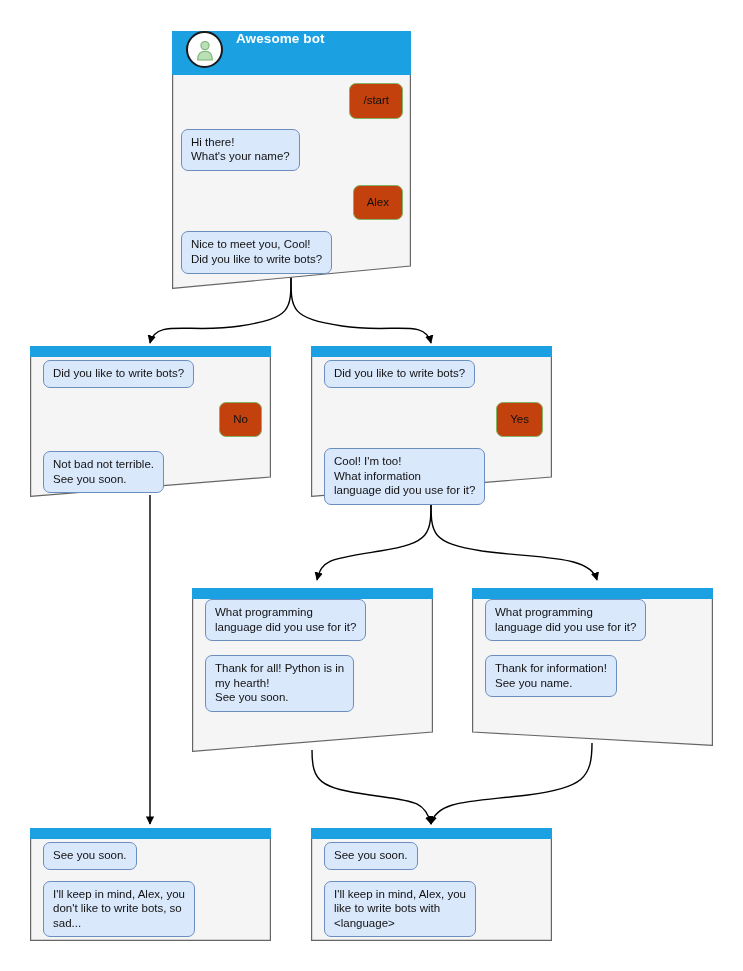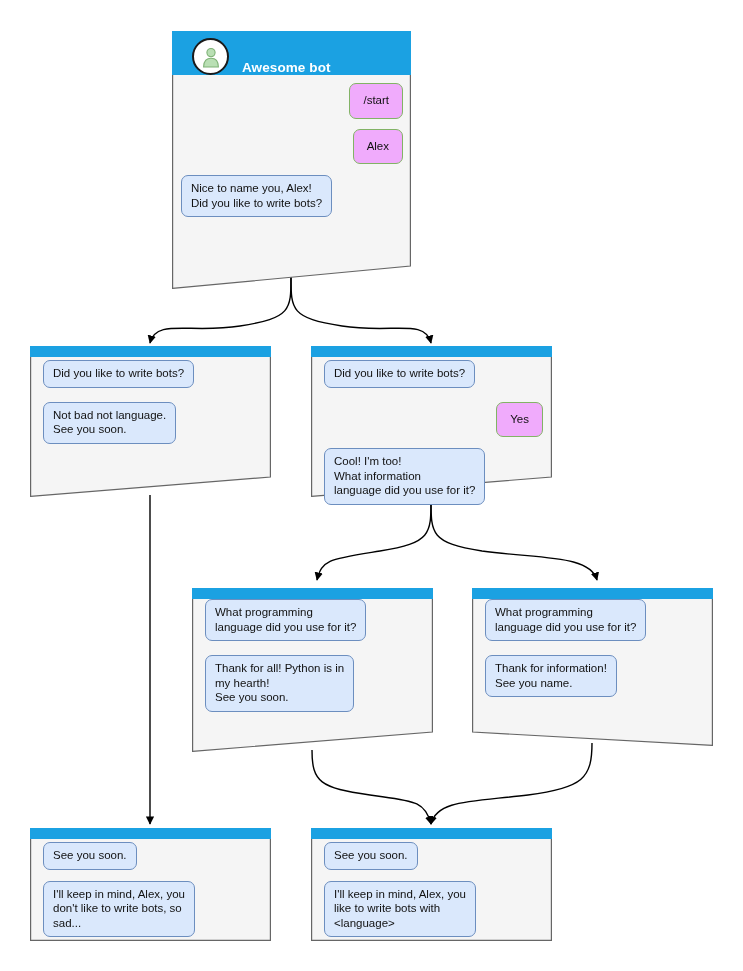--- a/index.html
+++ b/index.html
@@ -52,22 +52,22 @@
 
   
   .bot-header {
     position: absolute;
     left: 0;
     top: 0;
     width: 100%;
     height: 44px;
     background: #1ba1e2;
     display: flex;
-    align-items: flex-end;
-    padding-left: 20px;
+    align-items: flex-start;
+    padding-left: 14px;
     box-sizing: border-box;
   }
   .avatar {
     width: 37px;
     height: 37px;
     border-radius: 50%;
     background: #ffffff;
     border: 2px solid #1a1a1a;
     box-sizing: border-box;
     display: flex;
@@ -117,21 +117,21 @@
     box-sizing: border-box;
     white-space: pre-line;
     max-width: 78%;
   }
   .bubble.bot {
     background: #dae8fc;
     border: 1px solid #6c8ebf;
     padding: 5px 9px 6px 9px;
   }
   .bubble.user {
-    background: #f0abfc;
+    background: #c2410c;
     border: 1px solid #82b366;
     padding: 9px 13px 10px 13px;
     text-align: left;
   }
 </style>
 </head>
 <body>
 
 <div id="canvas">
 
@@ -168,43 +168,50 @@
             <circle cx="12" cy="7.6" r="4.1" fill="#b9dfb4" stroke="#7fb277" stroke-width="1.1"></circle>
             <path d="M 4.6 22 C 4.6 15.6 8 13.2 12 13.2 C 16 13.2 19.4 15.6 19.4 22 Z" fill="#b9dfb4" stroke="#7fb277" stroke-width="1.1"></path>
           </svg>
         </div>
         <div class="bot-title">Awesome bot</div>
       </div>
       <div class="msgs" style="top:52px; padding:0 8px 0 9px;">
         <div class="row right" style="margin-bottom:10px;">
           <div class="bubble user">/start</div>
         </div>
+        <div class="row left" style="margin-bottom:14px;">
+          <div class="bubble bot">Hi there!
+What's your name?</div>
+        </div>
         <div class="row right" style="margin-bottom:11px;">
           <div class="bubble user">Alex</div>
         </div>
         <div class="row left">
-          <div class="bubble bot">Nice to name you, Alex!
+          <div class="bubble bot">Nice to meet you, Cool!
 Did you like to write bots?</div>
         </div>
       </div>
     </div>
   </div>
 
   <div class="card" style="left:30px; top:346px; width:241px; height:151px;">
     <svg class="card-shape" viewBox="0 0 241 151" width="241" height="151" preserveAspectRatio="none">
       <path d="M 0.6,0.6 L 240.4,0.6 L 240.4,131 L 0.6,150.4 Z" fill="#f5f5f5" stroke="#666666" stroke-width="1.2"></path>
     </svg>
     <div class="card-inner">
       <div class="strip"></div>
       <div class="msgs" style="top:14px; padding:0 9px 0 13px;">
         <div class="row left" style="margin-bottom:14px;">
           <div class="bubble bot">Did you like to write bots?</div>
         </div>
-        <div class="row left">
-          <div class="bubble bot">Not bad not language.
+        <div class="row right" style="margin-bottom:14px;">
+          <div class="bubble user">No</div>
+        </div>
+        <div class="row left">
+          <div class="bubble bot">Not bad not terrible.
 See you soon.</div>
         </div>
       </div>
     </div>
   </div>
 
   <div class="card" style="left:311px; top:346px; width:241px; height:151px;">
     <svg class="card-shape" viewBox="0 0 241 151" width="241" height="151" preserveAspectRatio="none">
       <path d="M 0.6,0.6 L 240.4,0.6 L 240.4,131 L 0.6,150.4 Z" fill="#f5f5f5" stroke="#666666" stroke-width="1.2"></path>
     </svg>

